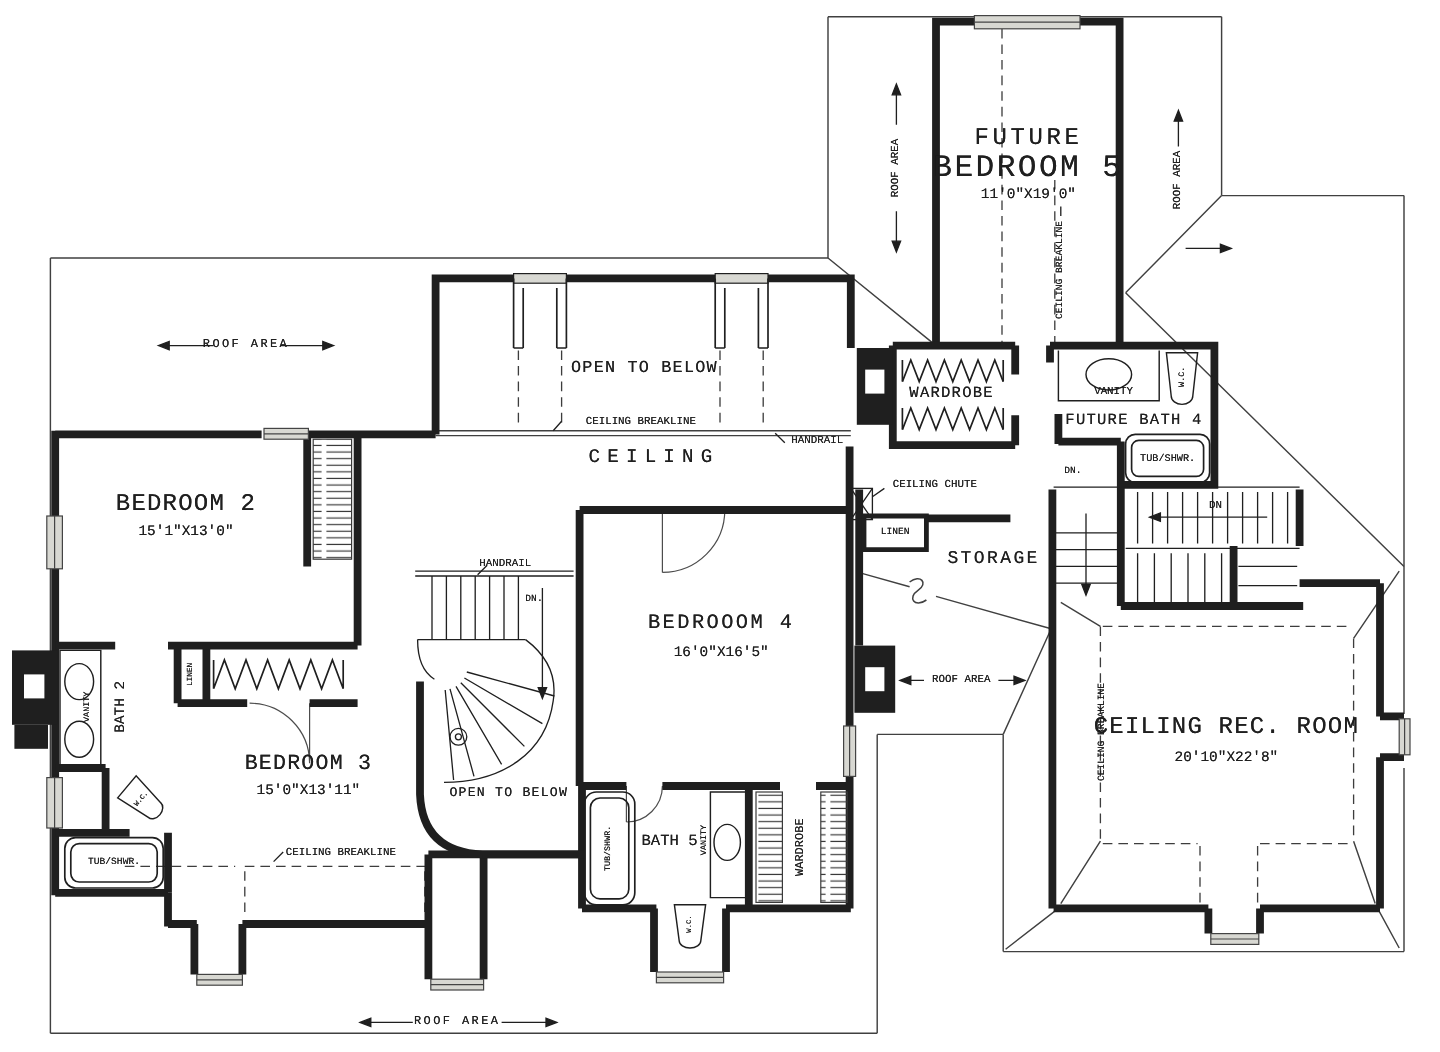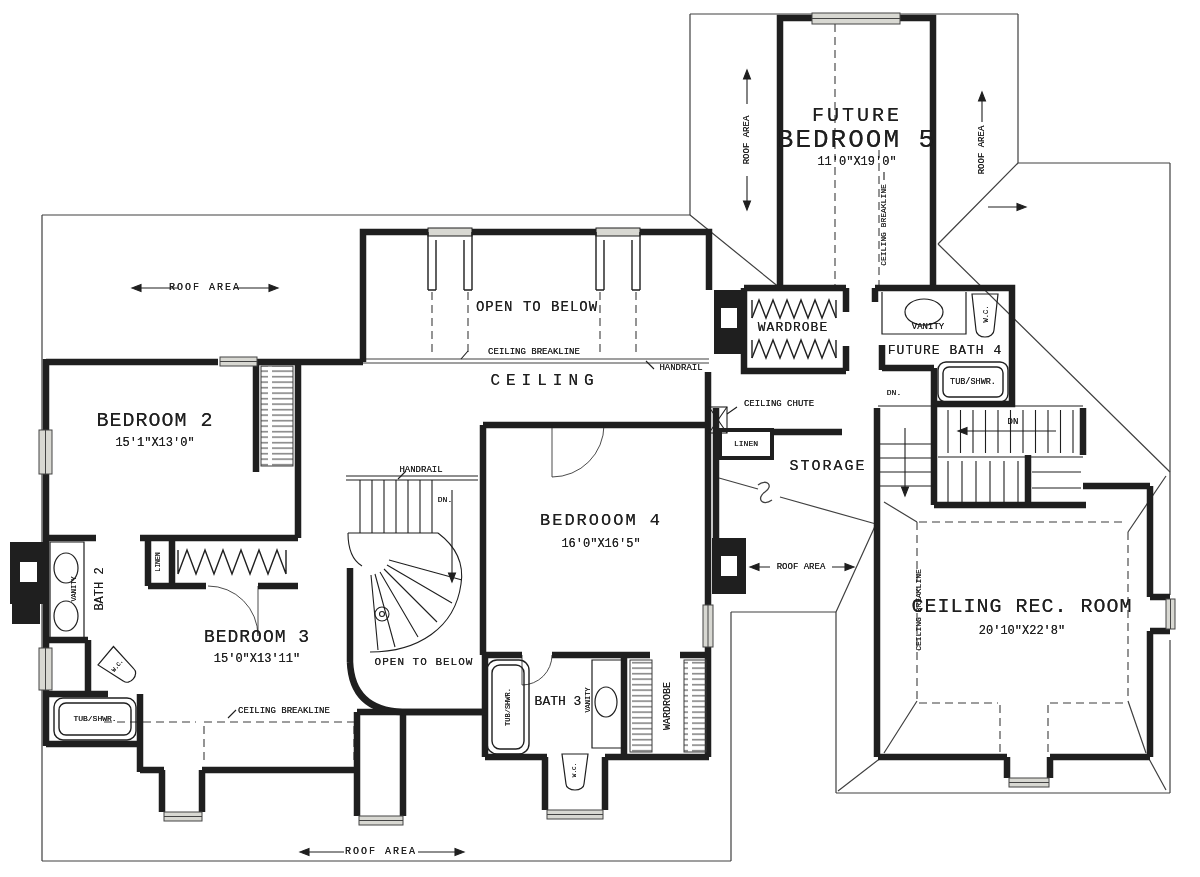--- a/index.html
+++ b/index.html
@@ -273,21 +273,21 @@
 <div class="lbl tilt" style="left:118px;top:666px;font-size:6px">W.C.</div>
 <div class="lbl" style="left:95px;top:719px;font-size:8px">TUB/SHWR.</div>
 
 <div class="lbl ls1" style="left:257px;top:637px;font-size:18px">BEDROOM 3</div>
 <div class="lbl" style="left:257px;top:659px;font-size:12px">15'0"X13'11"</div>
 <div class="lbl" style="left:284px;top:711px;font-size:9px">CEILING BREAKLINE</div>
 
 <div class="lbl ls1" style="left:424px;top:662px;font-size:11px">OPEN TO BELOW</div>
 
 <div class="lbl v" style="left:508px;top:707px;font-size:7px">TUB/SHWR.</div>
-<div class="lbl" style="left:558px;top:701px;font-size:13px">BATH 3</div>
+<div class="lbl" style="left:558px;top:701px;font-size:13px">BATH 5</div>
 <div class="lbl v" style="left:588px;top:700px;font-size:7px">VANITY</div>
 <div class="lbl v" style="left:575px;top:770px;font-size:6px">W.C.</div>
 <div class="lbl v" style="left:668px;top:706px;font-size:10px">WARDROBE</div>
 
 <div class="lbl ls1" style="left:1022px;top:607px;font-size:20px">CEILING REC. ROOM</div>
 <div class="lbl" style="left:1022px;top:631px;font-size:12px">20'10"X22'8"</div>
 <div class="lbl v" style="left:919px;top:610px;font-size:8px">CEILING BREAKLINE</div>
 
 <div class="lbl" style="left:801px;top:567px;font-size:9px">ROOF AREA</div>
 <div class="lbl ls2" style="left:381px;top:852px;font-size:10px">ROOF AREA</div>

